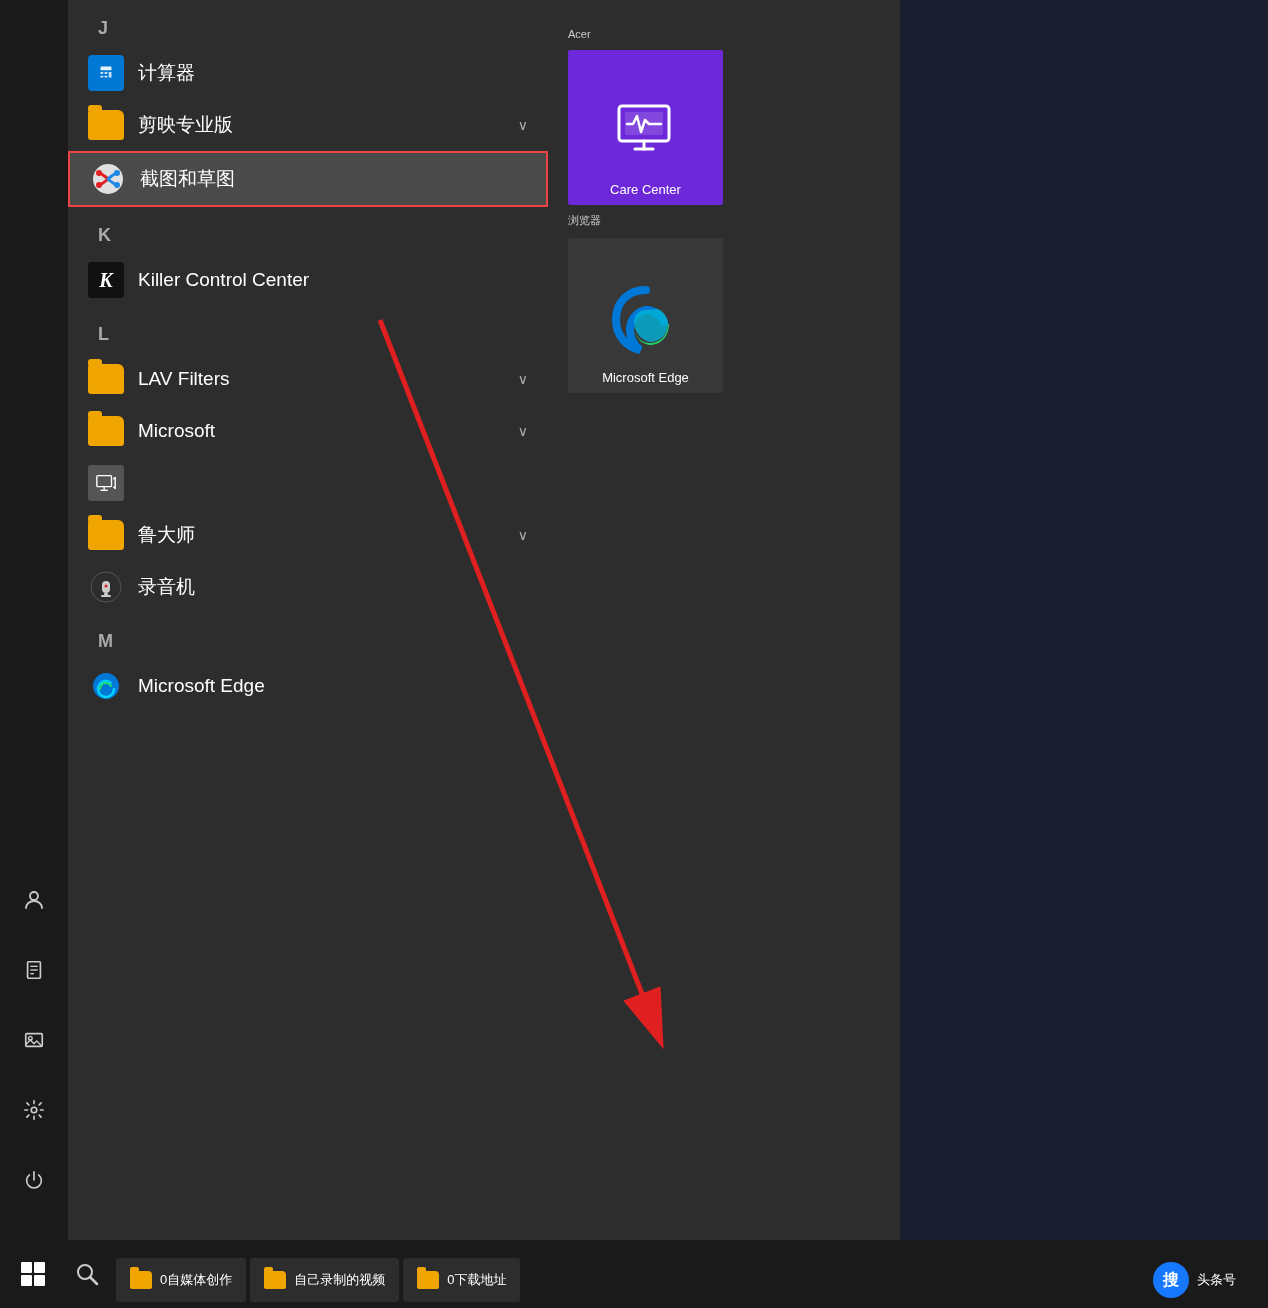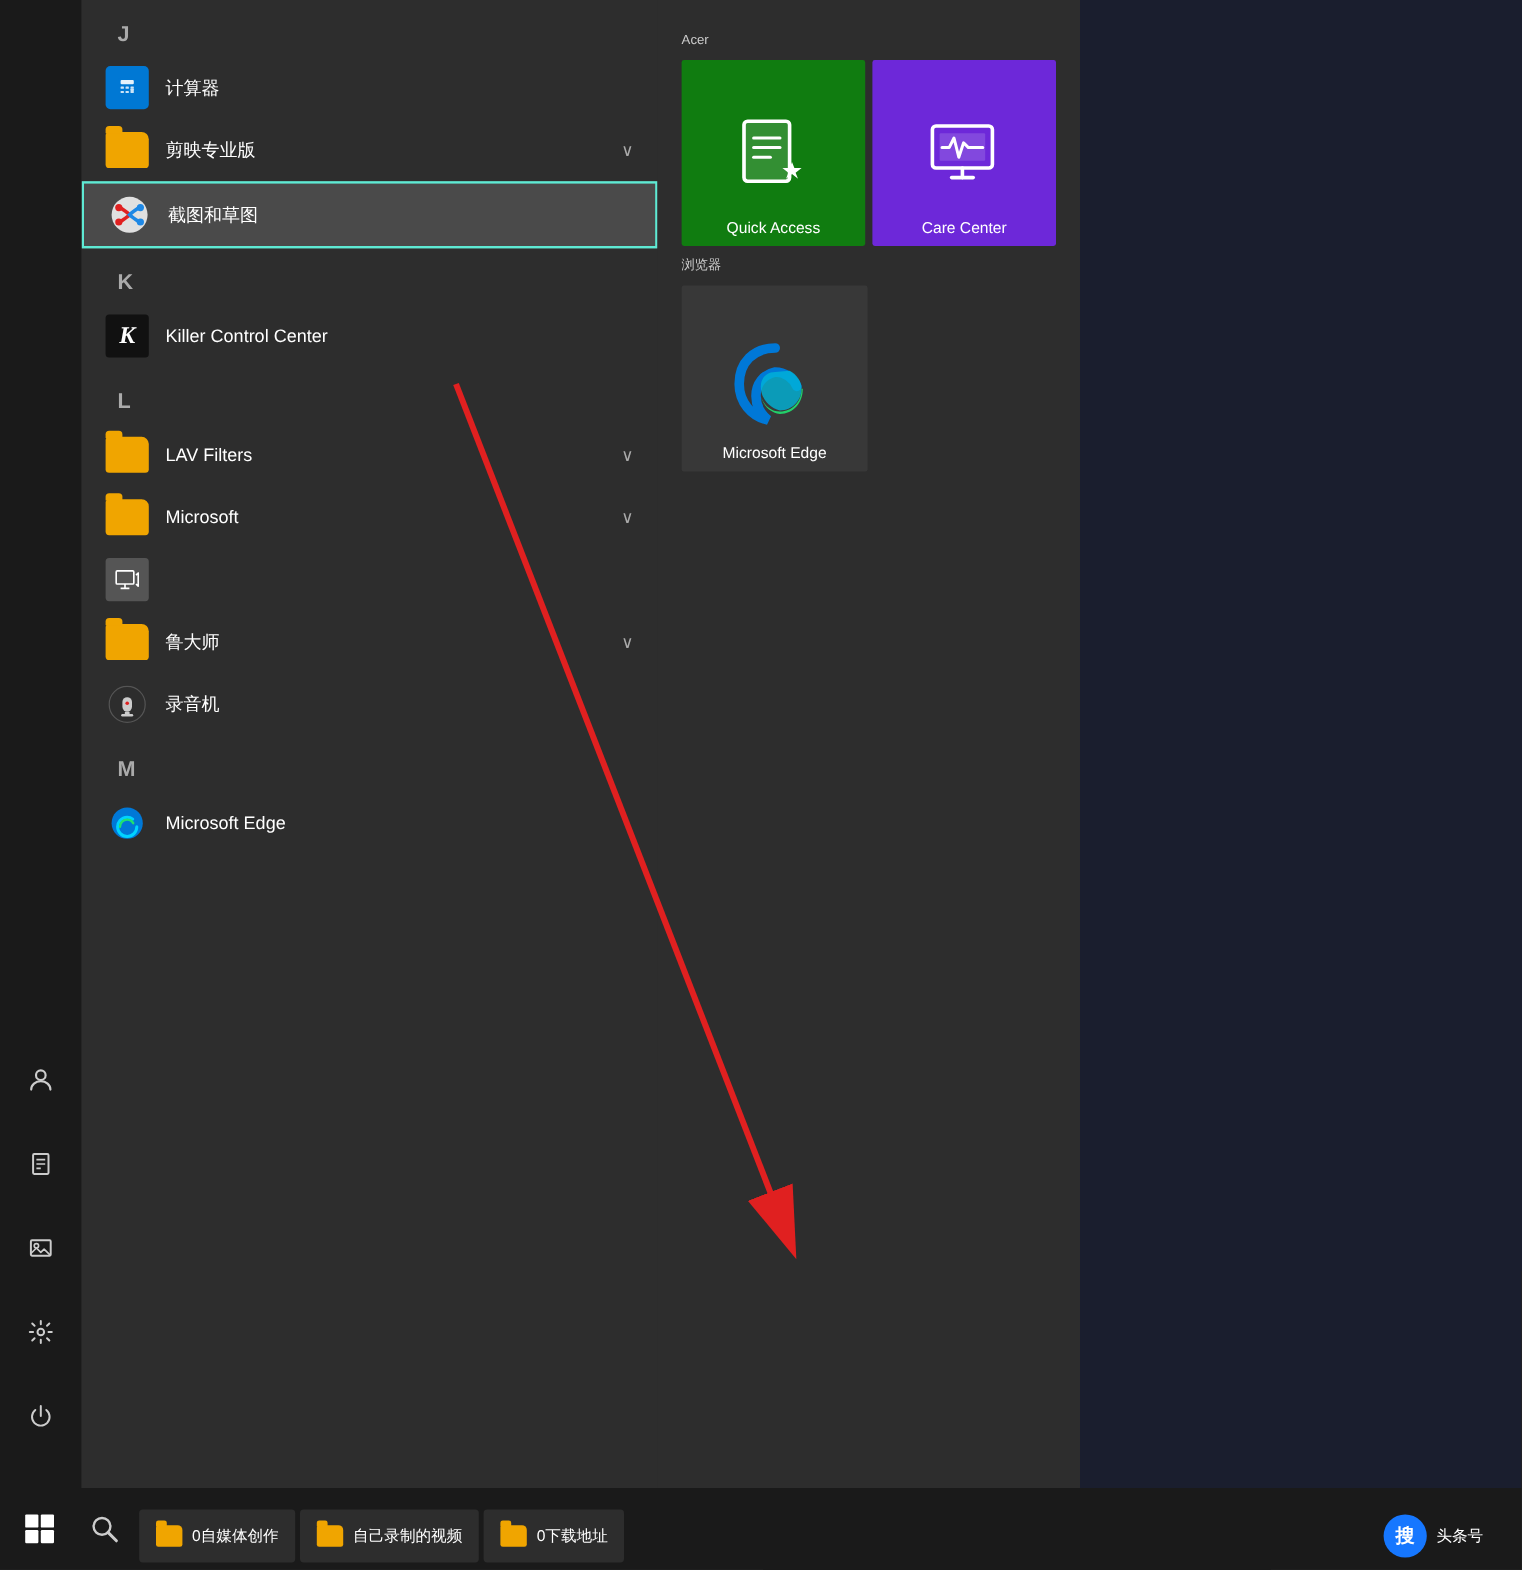--- a/index.html
+++ b/index.html
@@ -67,36 +67,36 @@
     .app-item {
       display: flex;
       align-items: center;
       padding: 8px 20px 8px 20px;
       cursor: pointer;
       gap: 14px;
       min-height: 52px;
     }
     .app-item.highlighted {
       background: #4a4a4a;
-      border: 2px solid #5eead4;
+      border: 2px solid #ef4444;
     }
 
     .app-icon {
       width: 36px;
       height: 36px;
       display: flex;
       align-items: center;
       justify-content: center;
       flex-shrink: 0;
       font-size: 22px;
     }
 
     .app-name {
       color: #fff;
-      font-size: 15px;
+      font-size: 19px;
       flex: 1;
     }
 
     .folder-arrow {
       color: #aaa;
       font-size: 14px;
     }
 
     .folder-icon {
       width: 36px;
@@ -532,36 +532,20 @@
       </div>
       <span class="app-name">Microsoft Edge</span>
     </div>
   </div>
 
   <div class="tiles-area">
 
     <div class="tiles-section-label">Acer</div>
     <div class="tiles-row">
 
-      <div class="tile tile-green">
-        <div class="quick-access-icon">
-          
-          <svg width="70" height="70" viewBox="0 0 70 70" fill="none">
-            <rect x="10" y="8" width="38" height="50" rx="3" fill="rgba(255,255,255,0.15)" stroke="rgba(255,255,255,0.6)" stroke-width="2"></rect>
-            <rect x="10" y="8" width="38" height="50" rx="3" fill="none" stroke="white" stroke-width="3"></rect>
-
-            <line x1="18" y1="22" x2="40" y2="22" stroke="white" stroke-width="2.5" stroke-linecap="round"></line>
-            <line x1="18" y1="30" x2="40" y2="30" stroke="white" stroke-width="2.5" stroke-linecap="round"></line>
-            <line x1="18" y1="38" x2="32" y2="38" stroke="white" stroke-width="2.5" stroke-linecap="round"></line>
-
-            <path d="M50 42 L52 47 L58 47 L53 51 L55 56 L50 52 L45 56 L47 51 L42 47 L48 47 Z" fill="white"></path>
-          </svg>
-        </div>
-        <span class="tile-label">Quick Access</span>
-      </div>
 
       <div class="tile tile-teal">
         <div class="care-center-icon">
           <svg width="70" height="70" viewBox="0 0 70 70" fill="none">
 
             <rect x="8" y="12" width="50" height="35" rx="3" stroke="white" stroke-width="3"></rect>
 
             <rect x="14" y="18" width="38" height="23" rx="1" fill="rgba(255,255,255,0.15)"></rect>
 
             <polyline points="16,30 22,30 26,22 30,38 34,26 38,30 50,30" stroke="white" stroke-width="2.5" stroke-linejoin="round" stroke-linecap="round"></polyline>

